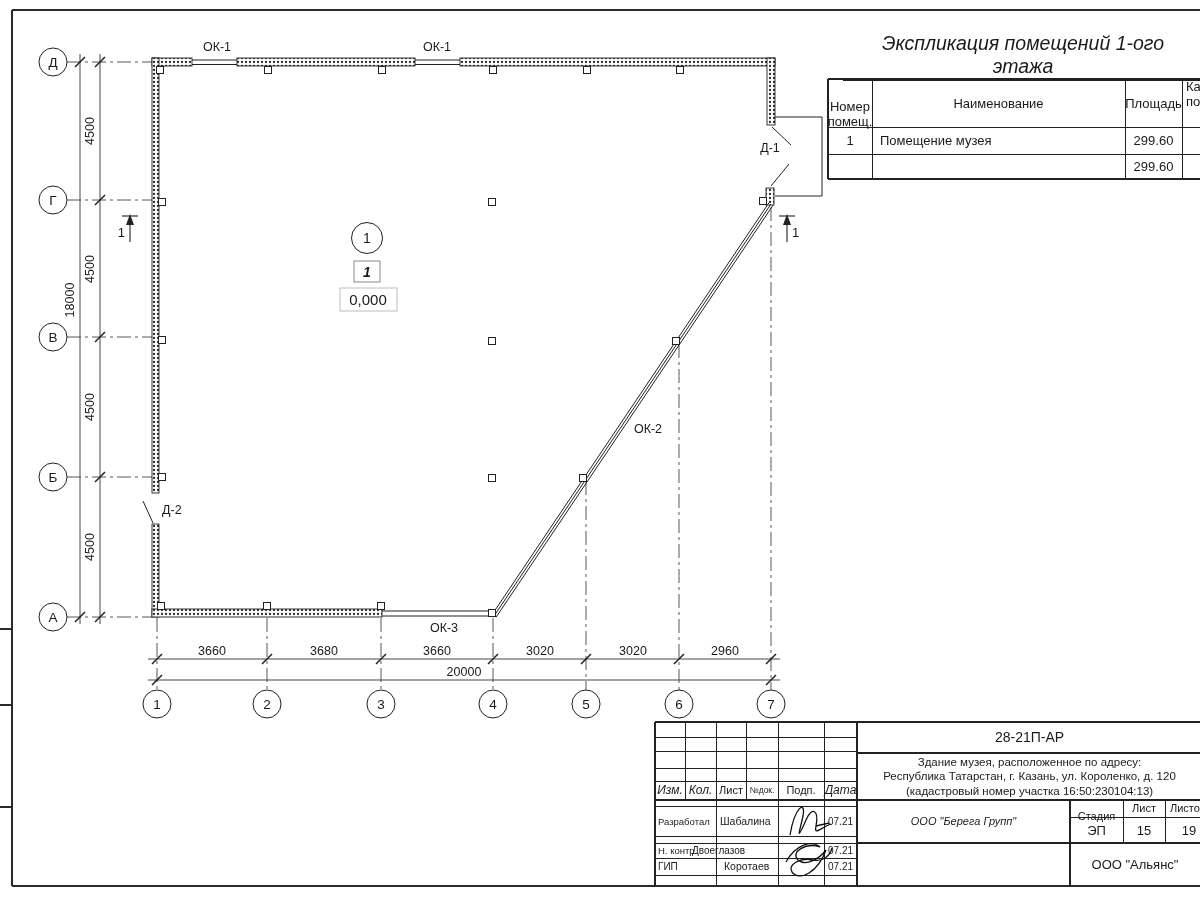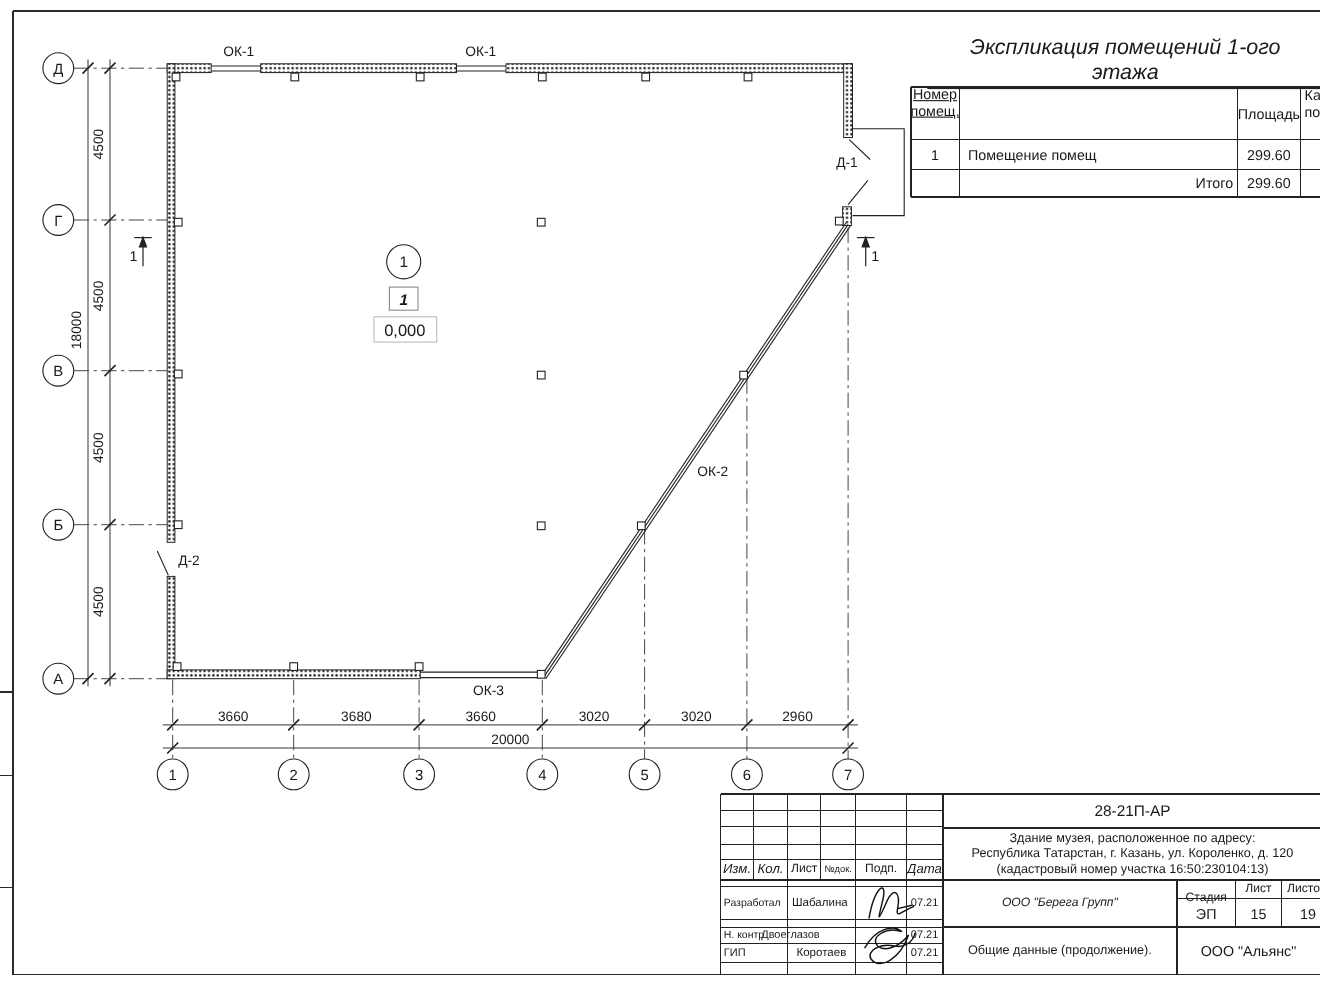--- a/index.html
+++ b/index.html
@@ -218,33 +218,33 @@
     </g>
     <g stroke="#111" stroke-width="1.3" fill="none">
       <path d="M786 862 C796 844 812 840 820 847 C806 842 790 852 798 860 C806 867 820 858 826 850 C818 872 800 882 792 872 C787 865 800 857 813 860 C823 862 830 856 832 848"></path>
     </g>
   </svg>
 
   <div class="abs heading" style="left:843px;top:32px;width:360px;text-align:center;font-size:19.5px;">
     <span>Экспликация помещений 1-ого этажа</span>
   </div>
 
-  <div class="cell col" style="left:828px;top:69px;width:44px;height:48px;text-decoration:underline;">
+  <div class="cell col" style="left:828px;top:90px;width:44px;height:48px;">
     <span>Номер</span>
       <span>помещ.</span>
   </div>
+  <div class="cell" style="left:872px;top:79px;width:253px;height:48px;">Наименование</div>
   <div class="cell" style="left:1125px;top:79px;width:57px;height:48px;font-size:13px;">Площадь</div>
   <div class="cell col left" style="left:1182px;top:79px;width:20px;height:48px;align-items:flex-start;padding-left:4px;">
     <span>Ка</span>
       <span>по</span>
   </div>
   <div class="cell" style="left:828px;top:127px;width:44px;height:27px;">1</div>
-  <div class="cell left" style="left:872px;top:127px;width:245px;height:27px;padding-left:8px;">Помещение помещ</div>
+  <div class="cell left" style="left:872px;top:127px;width:245px;height:27px;padding-left:8px;">Помещение музея</div>
   <div class="cell" style="left:1125px;top:127px;width:57px;height:27px;">299.60</div>
-  <div class="cell right" style="left:872px;top:154px;width:249px;height:25px;padding-right:4px;">Итого</div>
   <div class="cell" style="left:1125px;top:154px;width:57px;height:25px;">299.60</div>
 
   <div class="cell sm12" style="left:655px;top:781px;width:30px;height:19px;">Изм.</div>
   <div class="cell sm12" style="left:685px;top:781px;width:31px;height:19px;">Кол.</div>
   <div class="cell sm125" style="left:716px;top:781px;width:30px;height:19px;">Лист</div>
   <div class="cell sm8" style="left:746px;top:781px;width:32px;height:19px;">№док.</div>
   <div class="cell sm125" style="left:778px;top:781px;width:46px;height:19px;">Подп.</div>
   <div class="cell sm12" style="left:824px;top:781px;width:33px;height:19px;">Дата</div>
 
   <div class="cell left sm9" style="left:655px;top:806px;width:61px;height:30px;padding-left:3px;">Разработал</div>
@@ -267,16 +267,15 @@
   </div>
   <div class="cell sm11 it" style="left:857px;top:800px;width:213px;height:43px;">ООО "Берега Групп"</div>
 
   <div class="cell sm125" style="left:1070px;top:808px;width:53px;height:17px;">Стадия</div>
   <div class="cell sm125" style="left:1123px;top:800px;width:42px;height:17px;">Лист</div>
   <div class="cell left sm125" style="left:1165px;top:800px;width:35px;height:17px;padding-left:5px;">Листов</div>
   <div class="cell sm13" style="left:1070px;top:817px;width:53px;height:26px;">ЭП</div>
   <div class="cell sm13" style="left:1123px;top:817px;width:42px;height:26px;">15</div>
   <div class="cell sm13" style="left:1165px;top:817px;width:48px;height:26px;">19</div>
 
-  <div class="cell sm115" style="left:857px;top:843px;width:213px;height:43px;">Общие данные (продолжение).</div>
   <div class="cell sm13" style="left:1070px;top:843px;width:130px;height:43px;">ООО "Альянс"</div>
 
 </div>
 
 </body></html>

